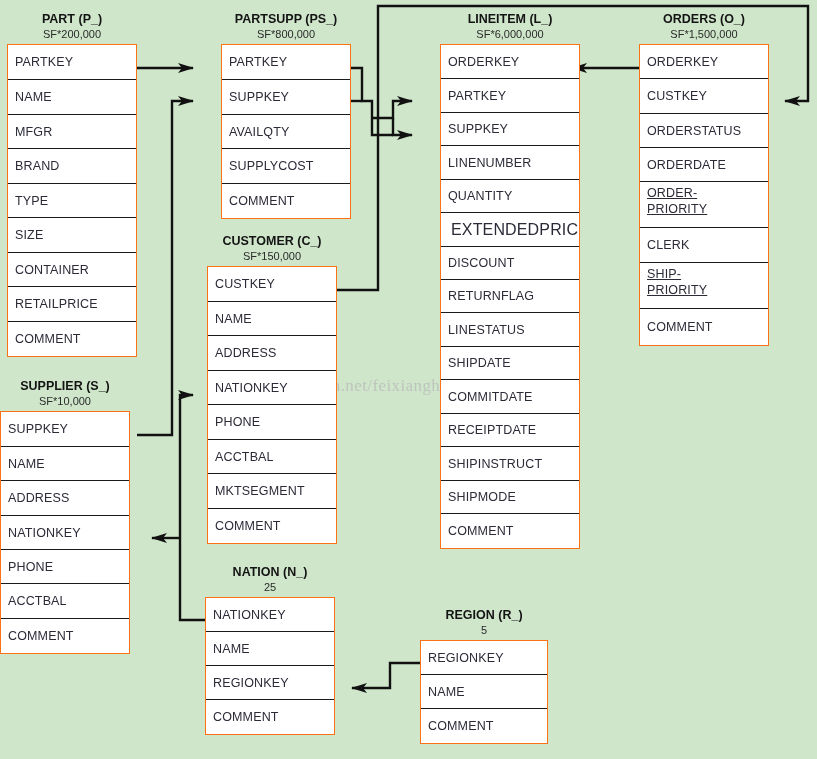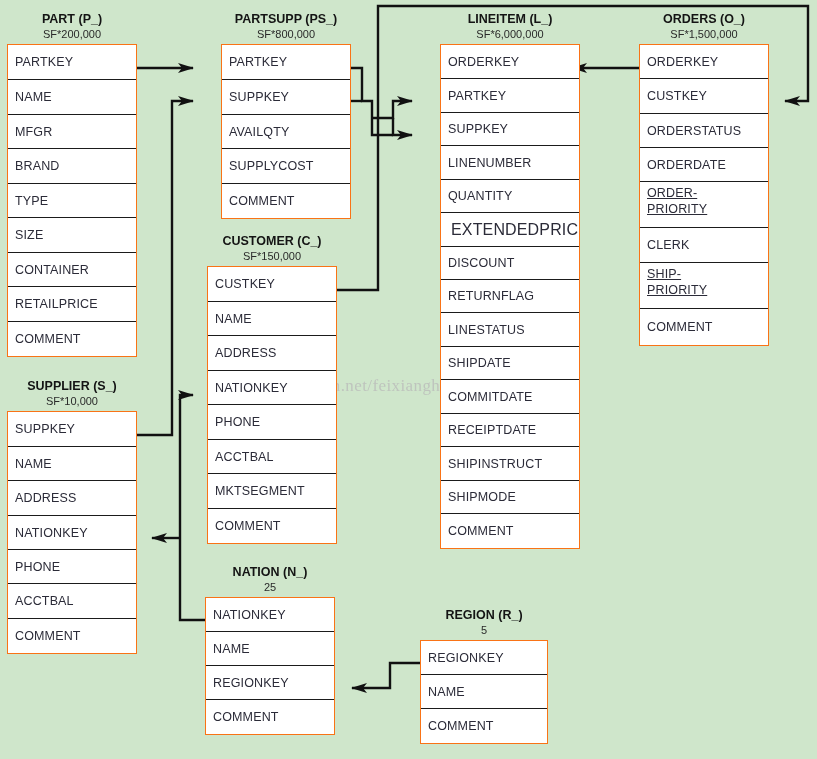--- a/index.html
+++ b/index.html
@@ -197,21 +197,21 @@
       <div class="field" style="height:34px">NAME</div>
       <div class="field" style="height:35px">ADDRESS</div>
       <div class="field" style="height:34px">NATIONKEY</div>
       <div class="field" style="height:35px">PHONE</div>
       <div class="field" style="height:34px">ACCTBAL</div>
       <div class="field" style="height:35px">MKTSEGMENT</div>
       <div class="field" style="height:34px">COMMENT</div>
     </div>
   </div>
 
-  <div class="table-block" style="left:7px; top:379px; width:130px;">
+  <div class="table-block" style="left:0; top:379px; width:130px;">
     <div class="tbl-title">SUPPLIER (S_)</div>
     <div class="tbl-card">SF*10,000</div>
     <div class="tbl-box">
       <div class="field" style="height:35px">SUPPKEY</div>
       <div class="field" style="height:34px">NAME</div>
       <div class="field" style="height:35px">ADDRESS</div>
       <div class="field" style="height:34px">NATIONKEY</div>
       <div class="field" style="height:34px">PHONE</div>
       <div class="field" style="height:35px">ACCTBAL</div>
       <div class="field" style="height:34px">COMMENT</div>

